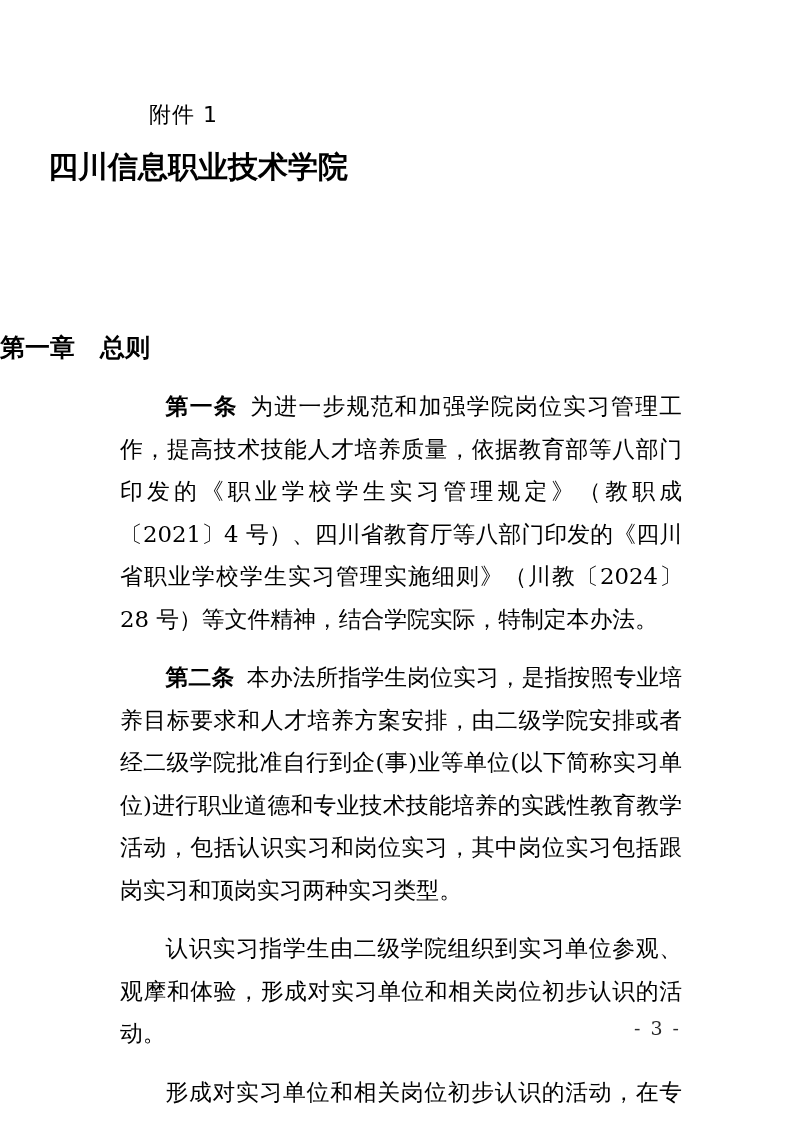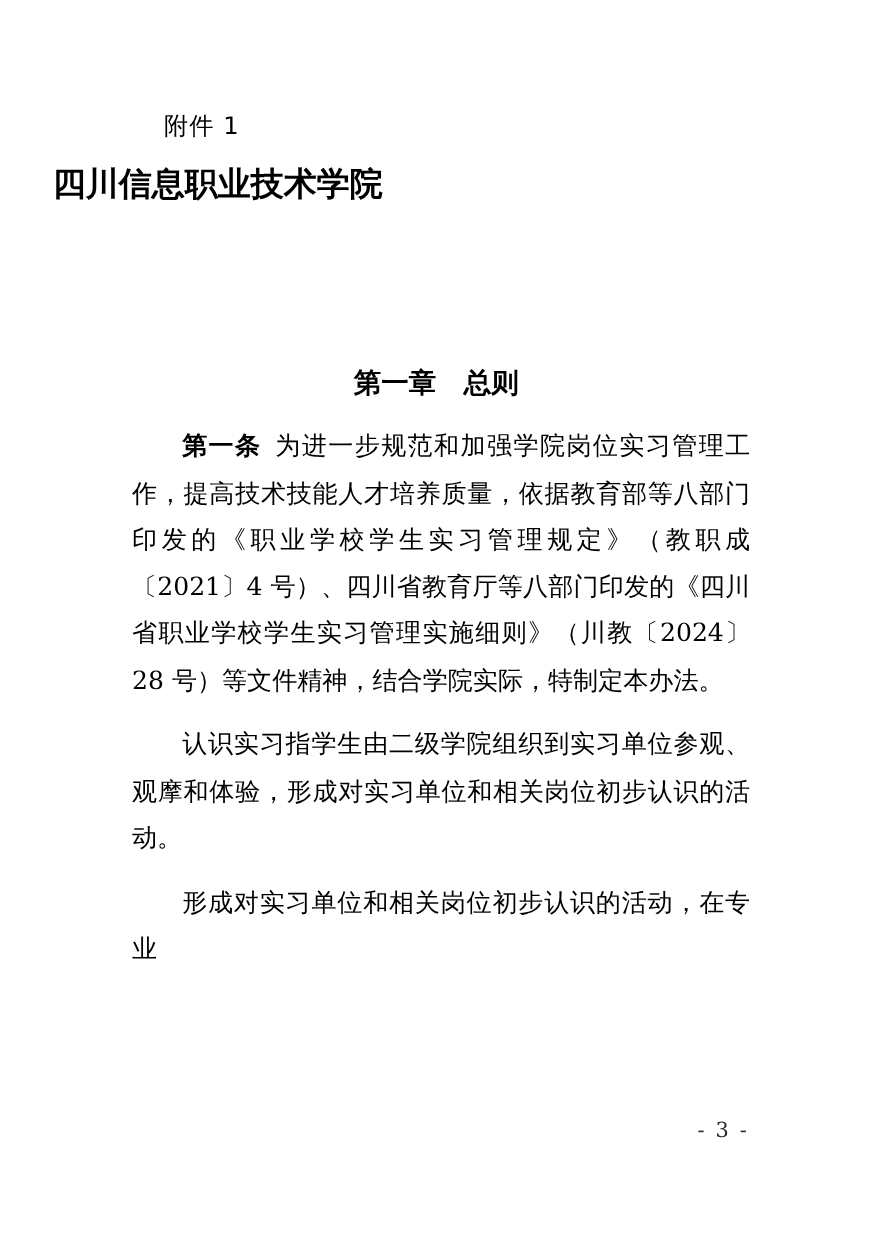--- a/index.html
+++ b/index.html
@@ -36,21 +36,21 @@
     letter-spacing: 0;
     padding-left: 48px;
   }
   .title-1 { top: 147px; }
   .title-2 { top: 207px; }
   .chapter {
     position: absolute;
     left: 0;
     top: 331px;
     width: 100%;
-    text-align: center;
+    text-align: left;
     font-family: "DejaVu Sans", "Liberation Sans", sans-serif;
     font-weight: bold;
     font-size: 25px;
   }
   .body-text {
     position: absolute;
     left: 104px;
     top: 369px;
     width: 594px;
     font-family: "DejaVu Serif", "Liberation Serif", serif;
@@ -93,20 +93,21 @@
 
   <div class="doc-title title-1">四川信息职业技术学院</div>
 
 
   <div class="chapter">第一章　总则</div>
 
   <div class="body-text">
 
     <p><span class="lead">第一条</span><span>为进一步规范和加强学院岗位实习管理工作，提高技术技能人才培养质量，依据教育部等八部门印发的《职业学校学生实习管理规定》（教职成〔2021〕4 号）、四川省教育厅等八部门印发的《四川省职业学校学生实习管理实施细则》（川教〔2024〕28 号）等文件精神，结合学院实际，特制定本办法。</span></p>
 
+    <p><span class="lead">第二条</span><span>本办法所指学生岗位实习，是指按照专业培养目标要求和人才培养方案安排，由二级学院安排或者经二级学院批准自行到企(事)业等单位(以下简称实习单位)进行职业道德和专业技术技能培养的实践性教育教学活动，包括认识实习和岗位实习，其中岗位实习包括跟岗实习和顶岗实习两种实习类型。</span></p>
 
     <p><span>认识实习指学生由二级学院组织到实习单位参观、观摩和体验，形成对实习单位和相关岗位初步认识的活动。</span></p>
 
     <p class="continues"><span>形成对实习单位和相关岗位初步认识的活动，在专业</span></p>
 
   </div>
 
   <div class="page-number">- 3 -</div>
 
 </div>

